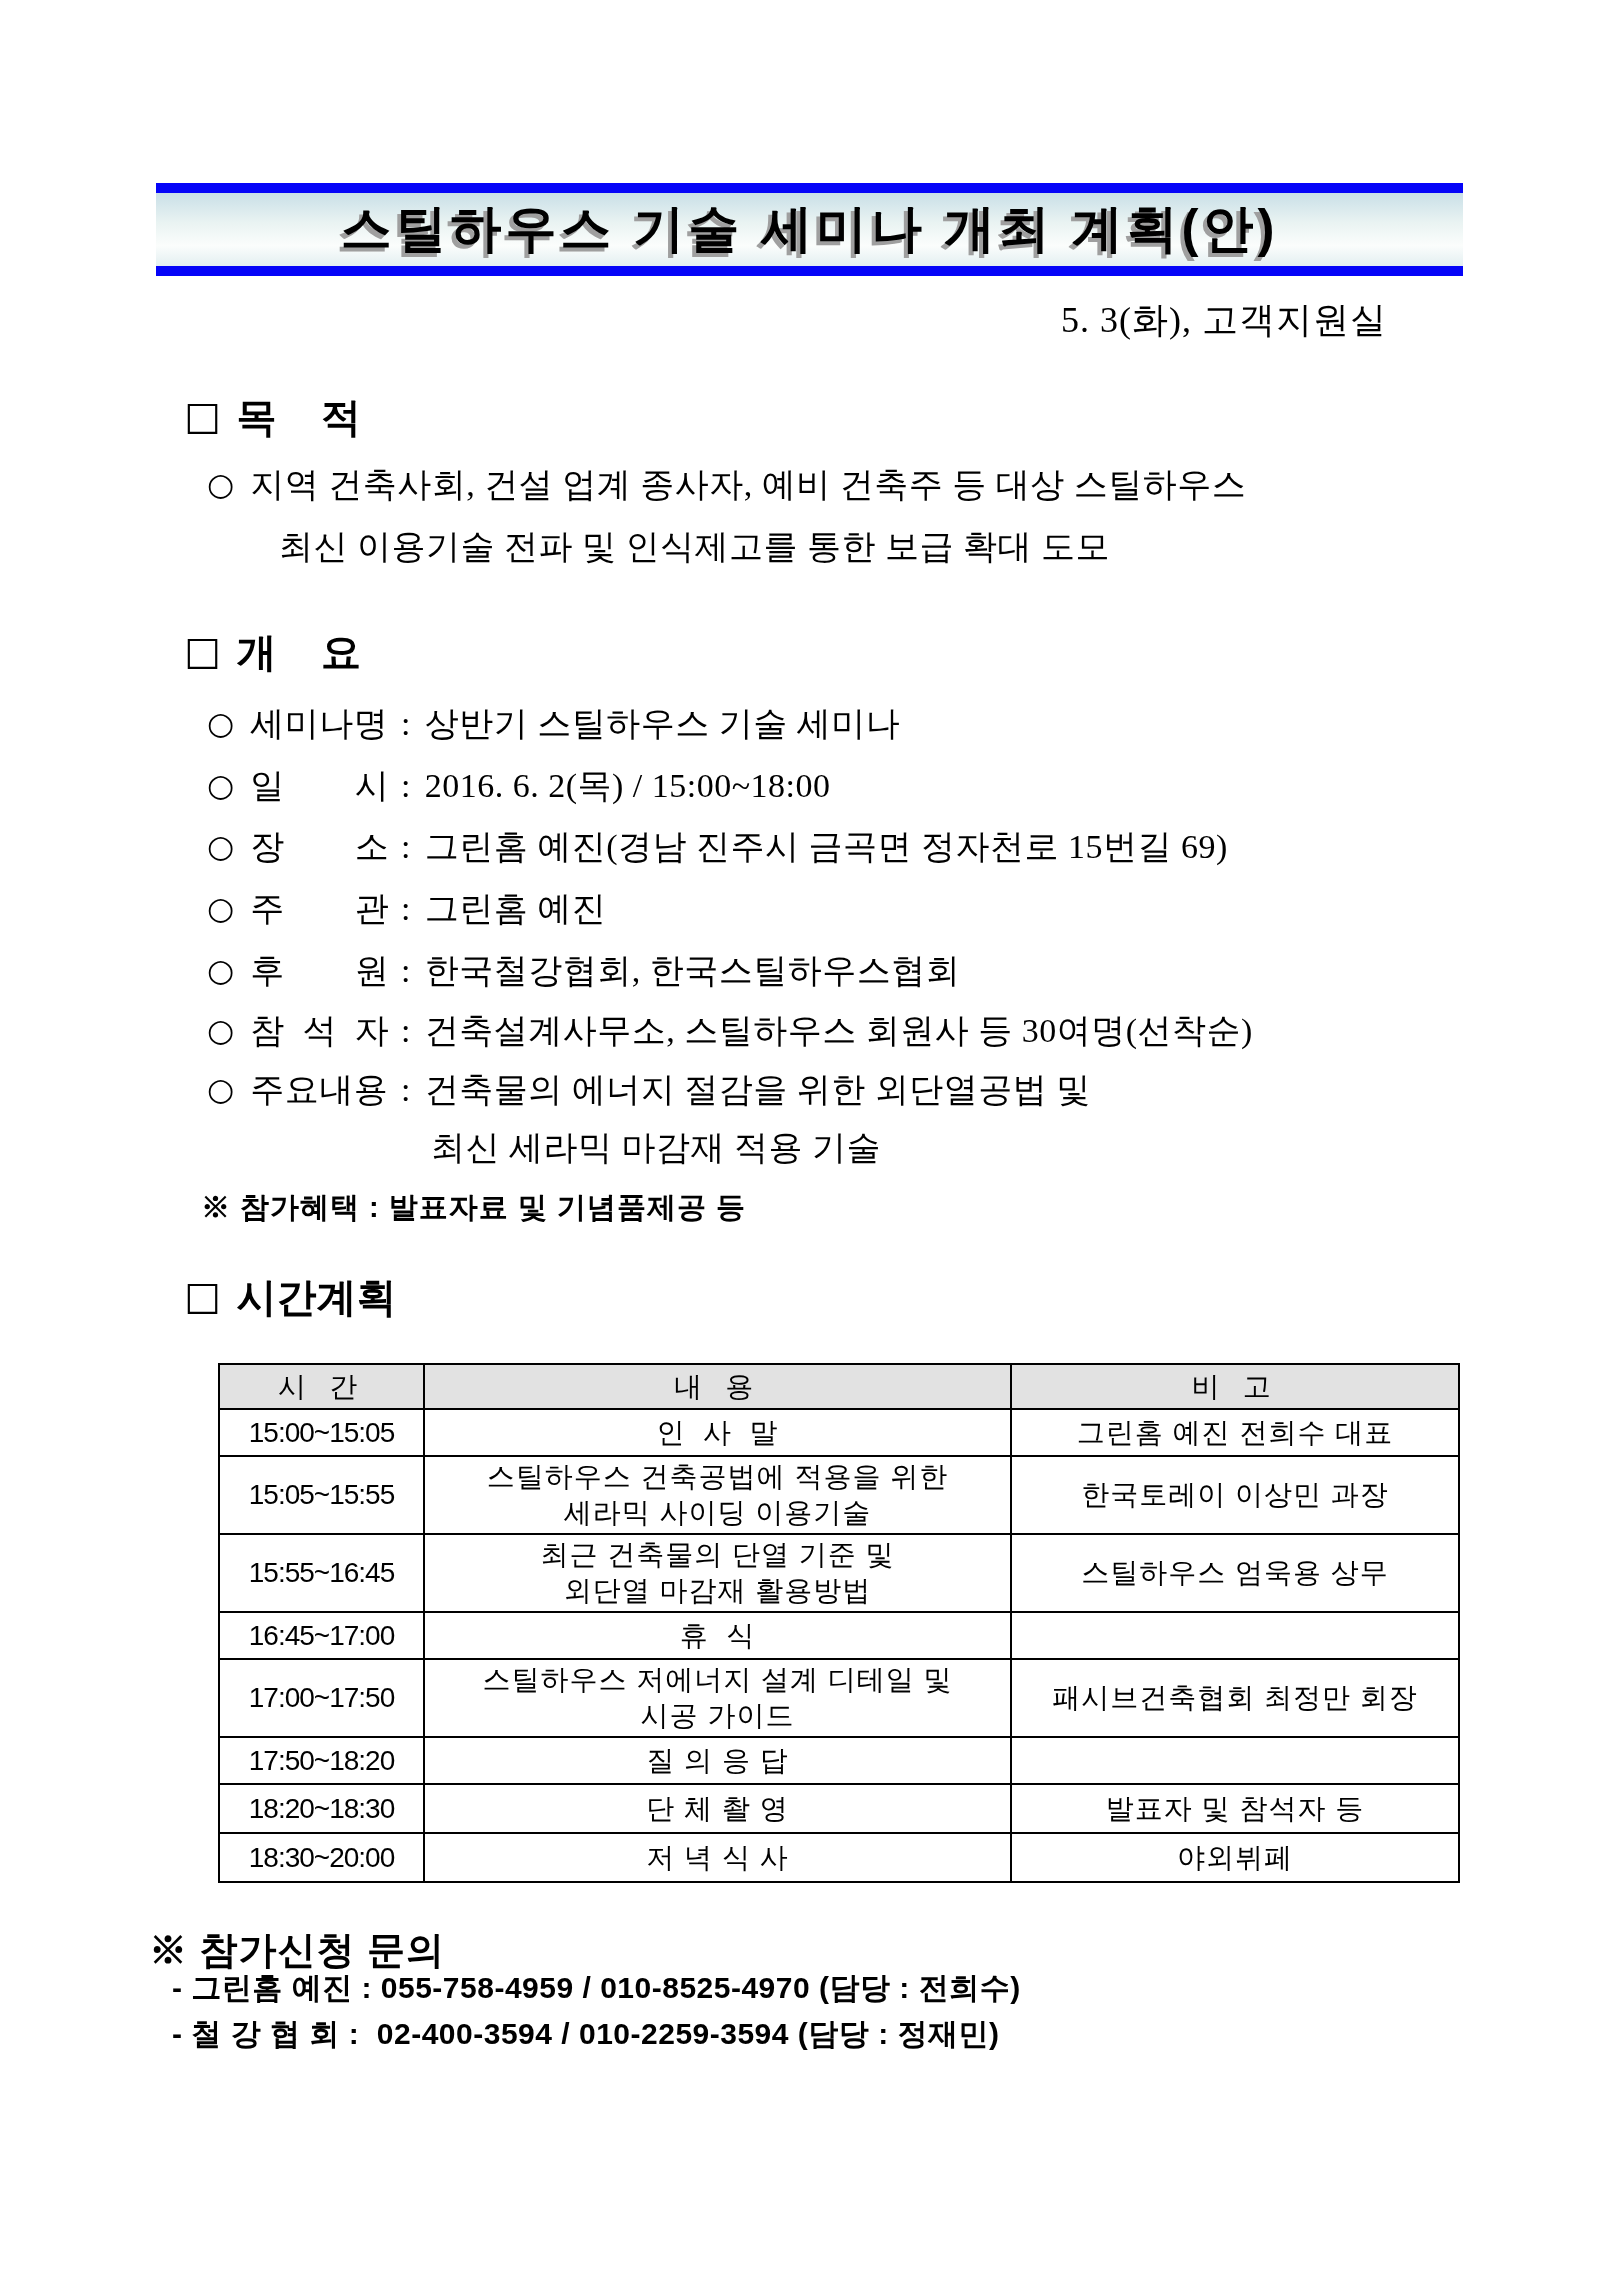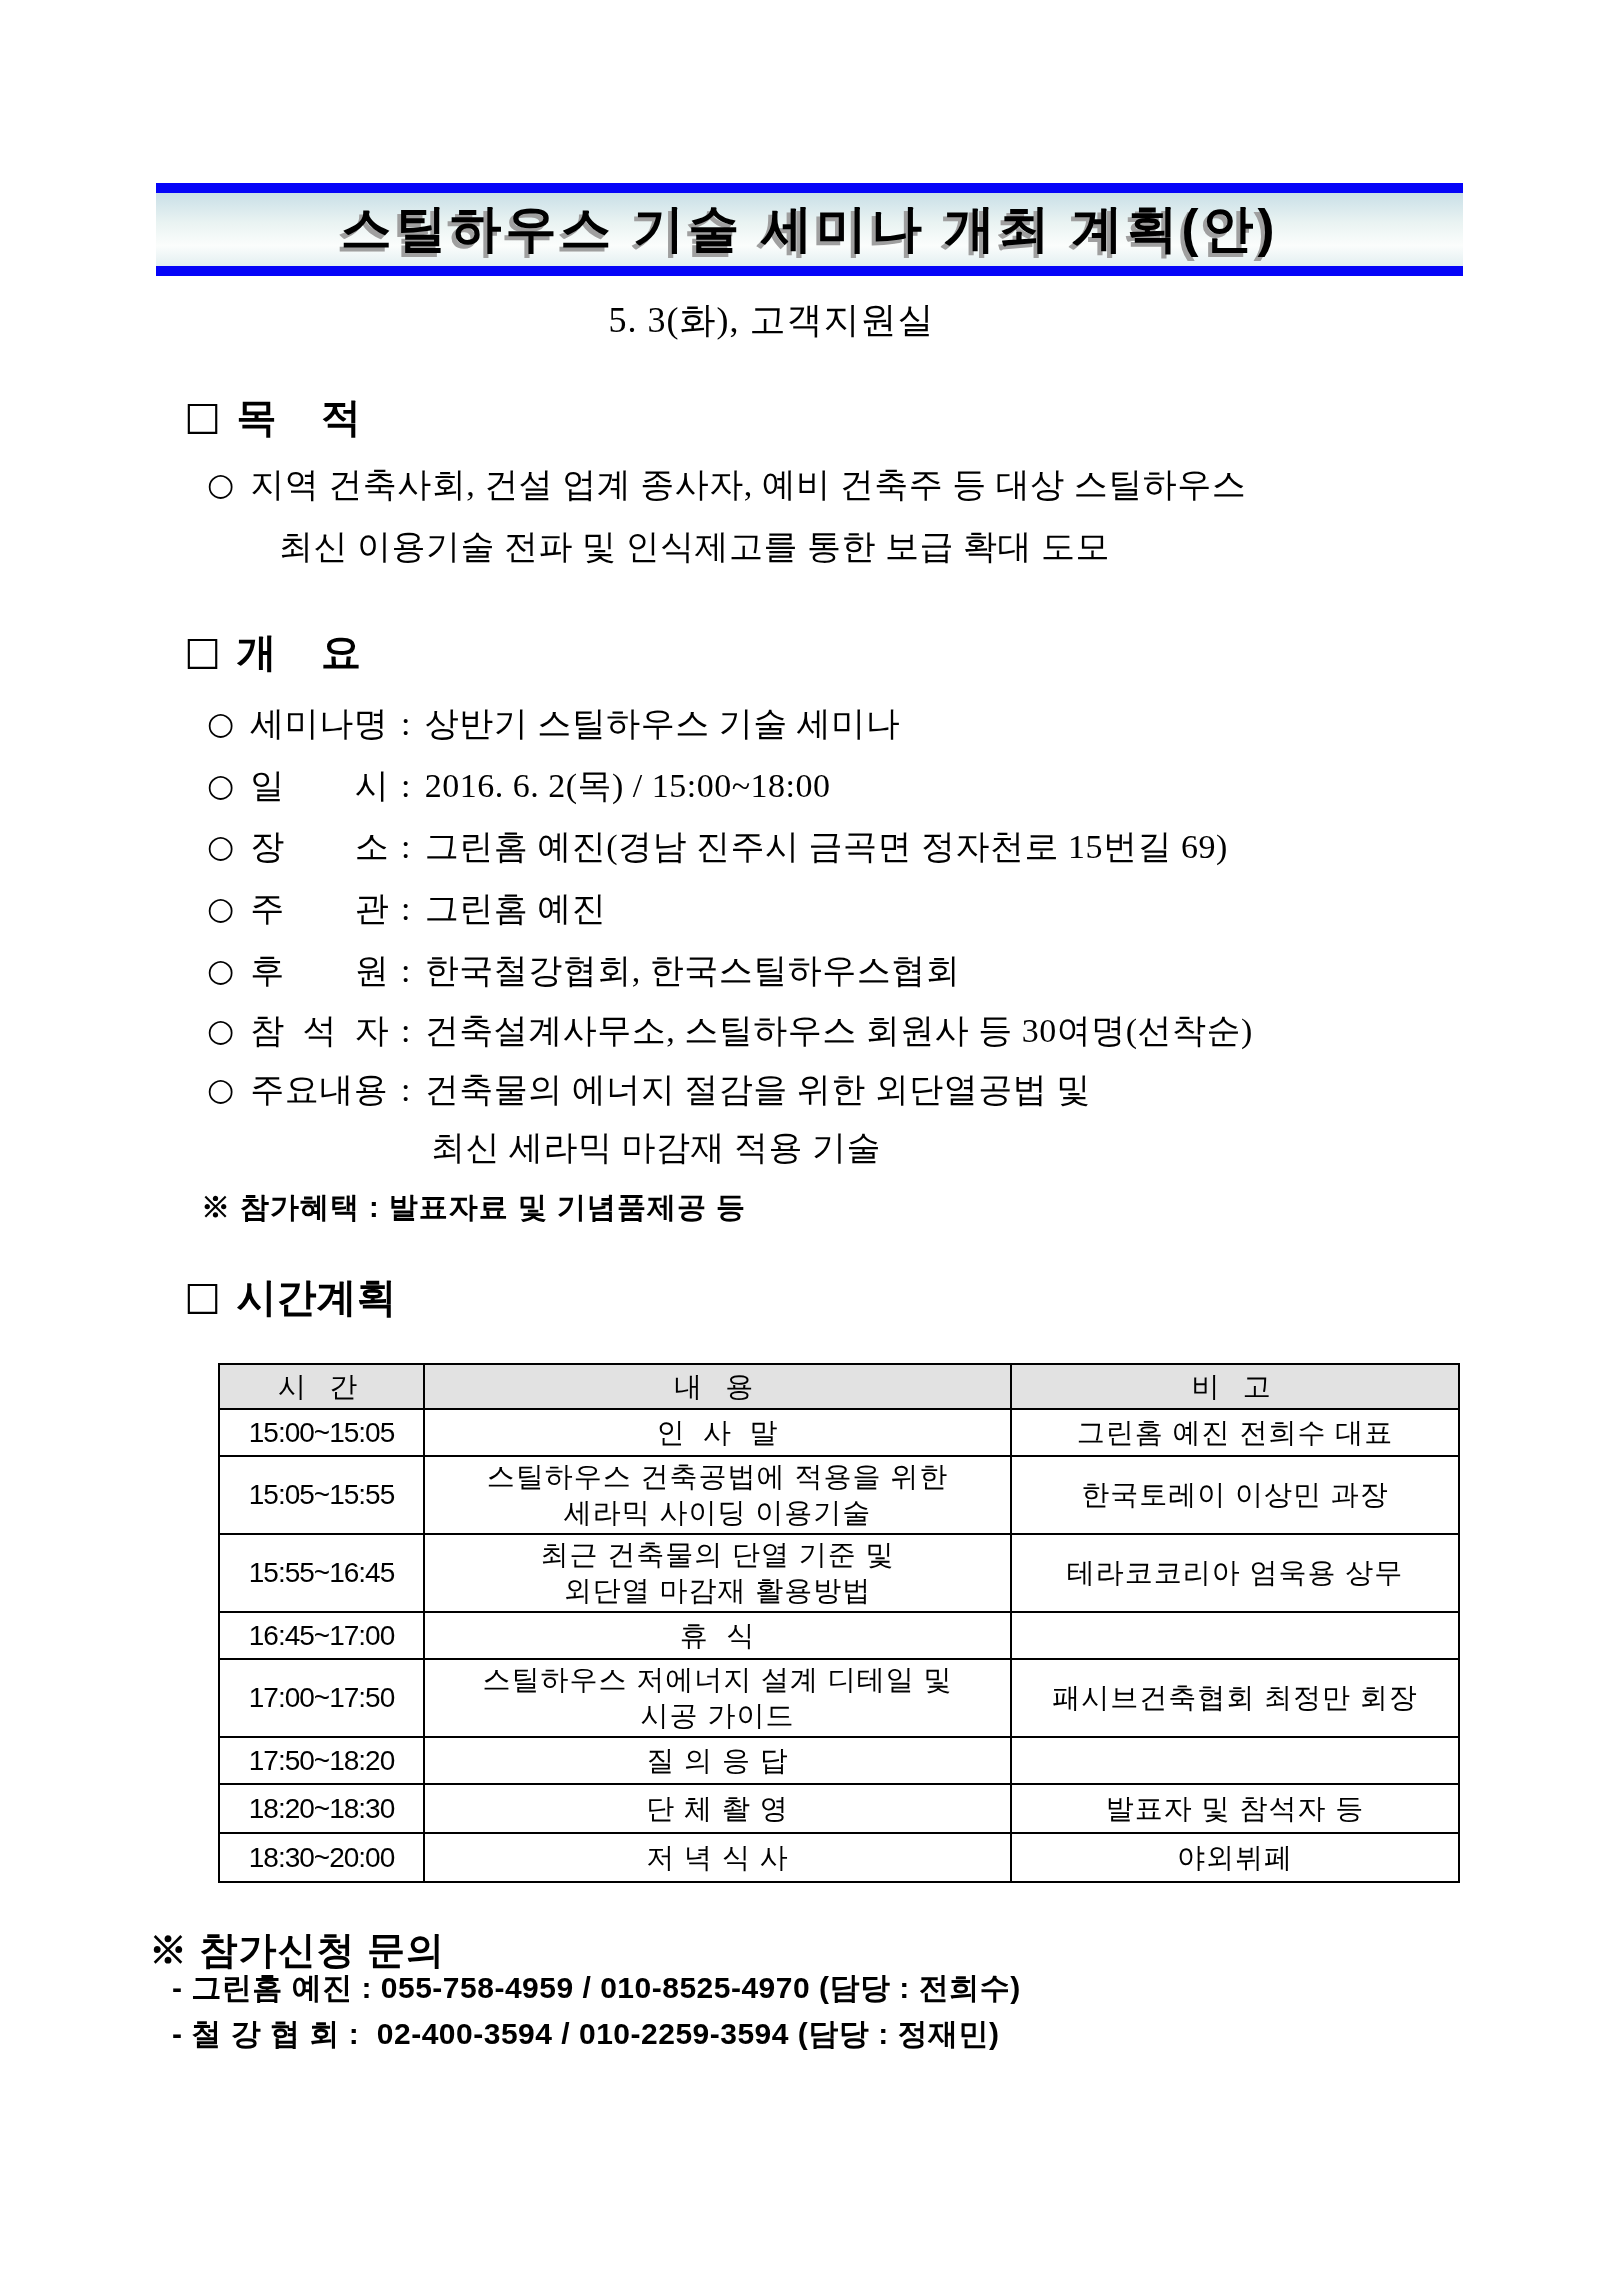--- a/index.html
+++ b/index.html
@@ -23,21 +23,21 @@
   }
   .doc-title{
     font-family:"Liberation Sans", sans-serif;
     font-weight:bold;font-size:51px;letter-spacing:3.9px;
     text-shadow:-3.9px 3.9px 0 #9f9f9f;
     white-space:pre;
   }
 
   .date-line{
     position:absolute;left:156px;top:296px;width:1231px;
-    text-align:center;font-size:36px;letter-spacing:1px;white-space:pre;
+    text-align:right;font-size:36px;letter-spacing:1px;white-space:pre;
   }
 
   
   .sec-heading{
     position:absolute;
     font-family:"Liberation Sans", sans-serif;
     font-weight:bold;font-size:40px;
     display:flex;align-items:center;
     white-space:pre;
   }
@@ -196,21 +196,21 @@
       <tr class="r-d">
         <td class="cell-time">15:05~15:55</td>
         <td class="cell-content">스틸하우스 건축공법에 적용을 위한
 세라믹 사이딩 이용기술</td>
         <td class="cell-note">한국토레이 이상민 과장</td>
       </tr>
       <tr class="r-d">
         <td class="cell-time">15:55~16:45</td>
         <td class="cell-content">최근 건축물의 단열 기준 및
 외단열 마감재 활용방법</td>
-        <td class="cell-note">테라코코리아 엄욱용 상무</td>
+        <td class="cell-note">스틸하우스 엄욱용 상무</td>
       </tr>
       <tr class="r-s">
         <td class="cell-time">16:45~17:00</td>
         <td class="cell-content">휴  식</td>
         <td class="cell-note"></td>
       </tr>
       <tr class="r-d">
         <td class="cell-time">17:00~17:50</td>
         <td class="cell-content">스틸하우스 저에너지 설계 디테일 및
 시공 가이드</td>

